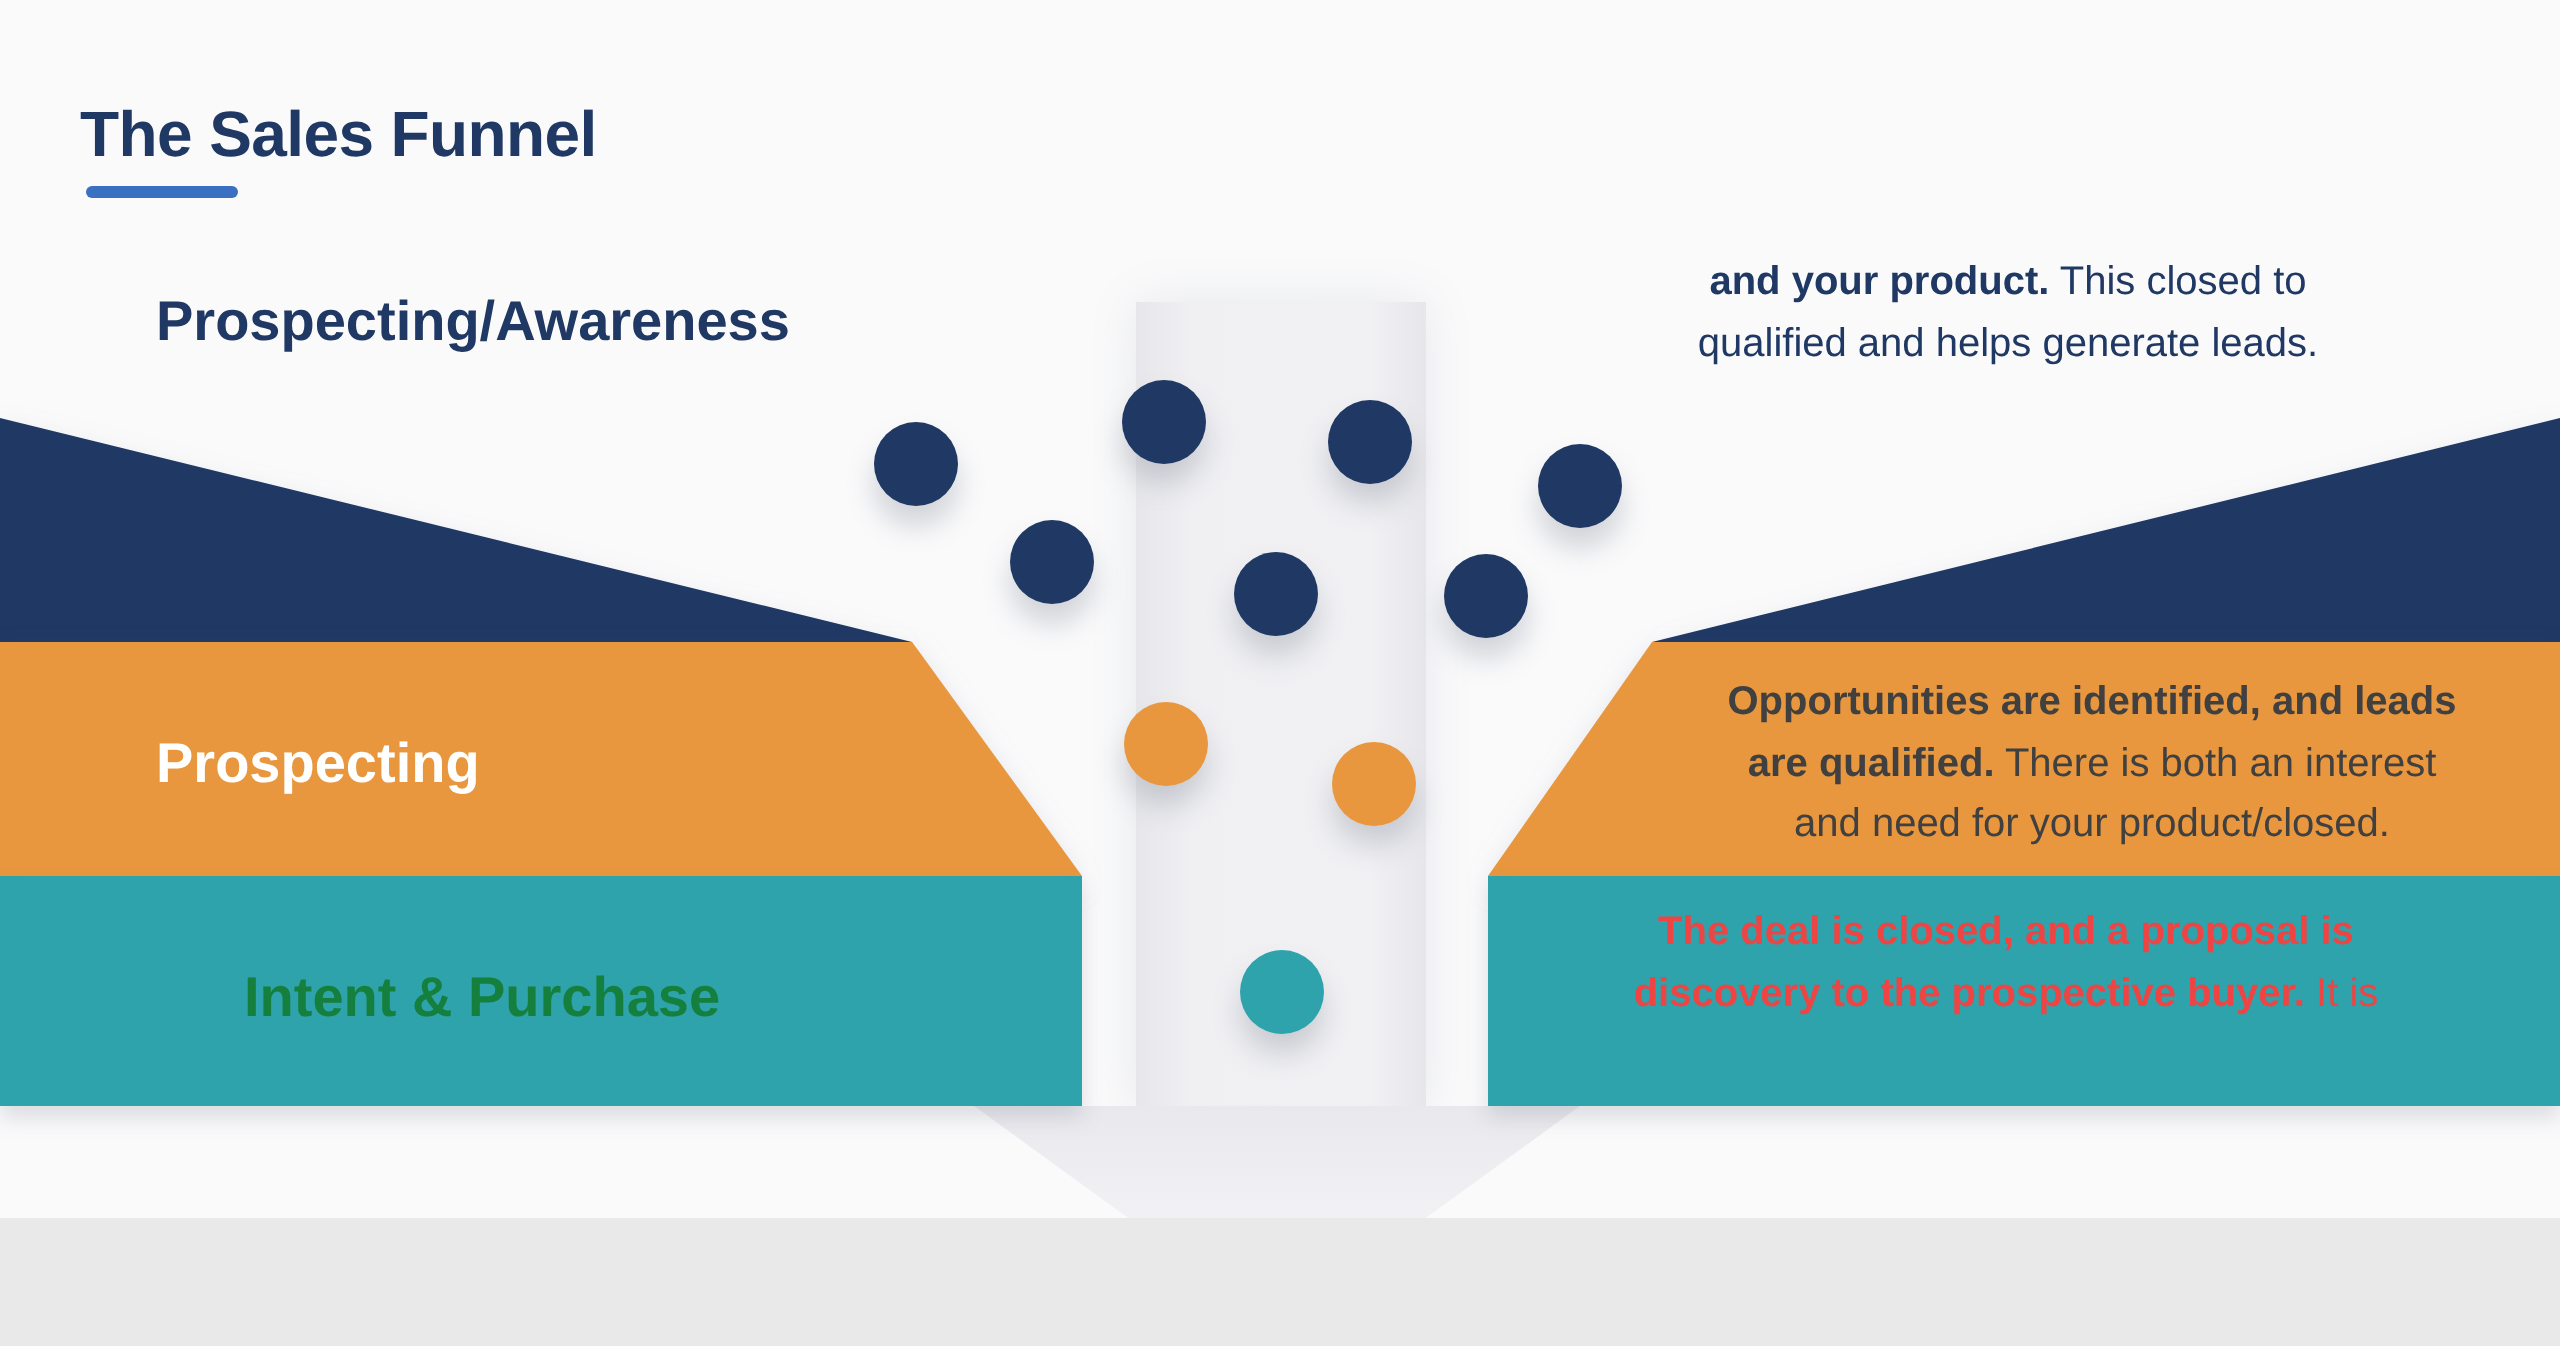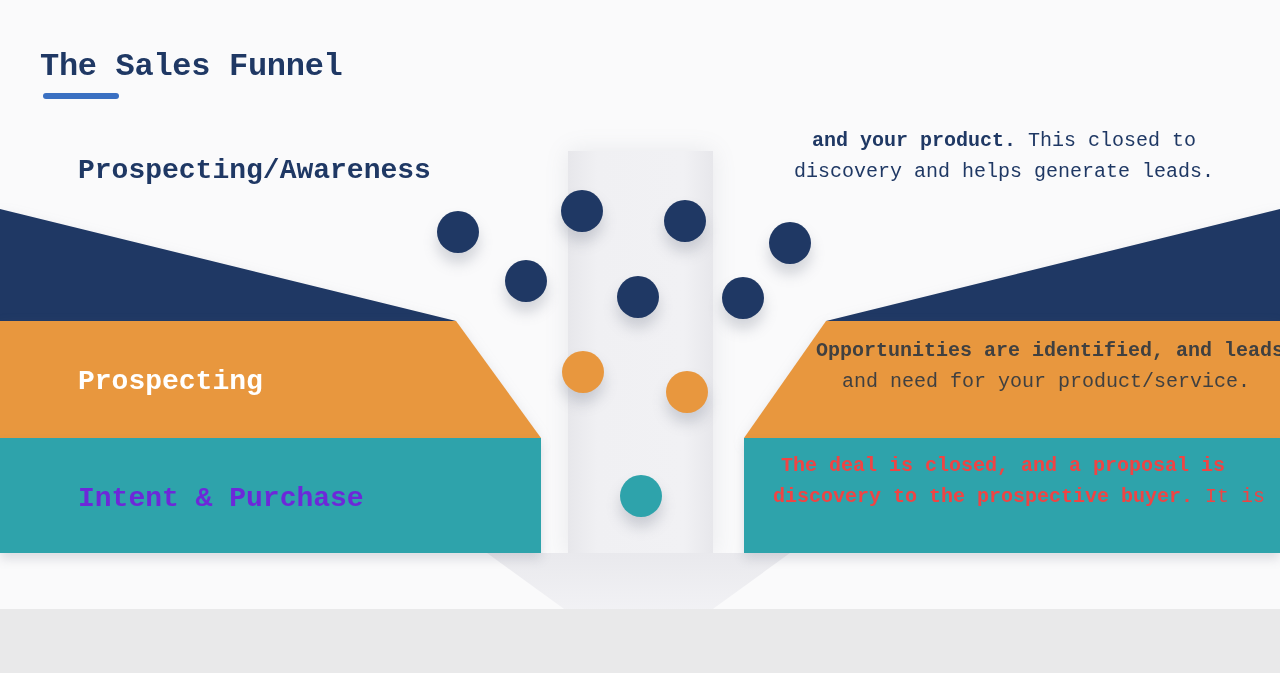--- a/index.html
+++ b/index.html
@@ -3,21 +3,21 @@
 <meta charset="utf-8">
 <style>
   html,body{margin:0;padding:0;background:#e9e9ea;}
   *{box-sizing:border-box;}
   .stage{
     position:relative;
     width:1280px;height:609px;
     margin:0 auto;
     overflow:hidden;
     background:var(--bg,#FBFBFC);
-    font-family:Liberation Mono, monospace;
+    font-family:Liberation Sans, sans-serif;
   }
   
   .page-title{
     position:absolute;left:40px;top:48px;
     font-size:32px;font-weight:700;line-height:38px;
     color:var(--navy);letter-spacing:-0.3px;
   }
   .title-underline{
     position:absolute;left:43px;top:93px;
     width:76px;height:6px;border-radius:3px;
@@ -47,23 +47,23 @@
   .wrap-orange-right>.shape{background:var(--orange);clip-path:polygon(15.3% 0,100% 0,100% 100%,0 100%);}
   .band-teal{position:absolute;top:438px;height:115px;background:var(--teal);
     box-shadow:0 6px 10px rgba(105,110,130,0.20);}
   .band-teal-left{left:0;width:541px;}
   .band-teal-right{left:744px;width:536px;}
   
   .stage-label{
     position:absolute;left:78px;
     font-size:28px;font-weight:700;line-height:34px;white-space:nowrap;
   }
-  .stage-label.l1{top:154px;color:var(--navy);}
+  .stage-label.l1{top:144px;color:var(--navy);}
   .stage-label.l2{top:365px;color:#fff;}
-  .stage-label.l3{top:482px;color:#6d28d9;}
+  .stage-label.l3{top:482px;color:#15803d;margin-left:44px;}
   
   .desc{
     position:absolute;width:460px;
     font-size:20px;line-height:30.5px;text-align:center;
   }
   .desc .line{white-space:nowrap;}
   .desc .b{font-weight:700;}
   .desc-0{left:774px;top:126px;color:var(--navy);}
   .desc-1{left:816px;top:336px;color:#404040;}
   .desc-2{left:773px;top:451px;color:#ef4444;}
@@ -111,24 +111,25 @@
 
   <div class="page-title">The Sales Funnel</div>
   <div class="title-underline"></div>
 
   <div class="stage-label l1">Prospecting/Awareness</div>
   <div class="stage-label l2">Prospecting</div>
   <div class="stage-label l3">Intent &amp; Purchase</div>
 
   <div class="desc desc-0">
       <div class="line"><span class="b">and your product.</span><span> This closed to</span></div>
-      <div class="line"><span>discovery and helps generate leads.</span></div>
+      <div class="line"><span>qualified and helps generate leads.</span></div>
     </div>
   <div class="desc desc-1">
       <div class="line"><span class="b">Opportunities are identified, and leads</span></div>
-      <div class="line"><span>and need for your product/service.</span></div>
+      <div class="line"><span class="b">are qualified.</span><span> There is both an interest</span></div>
+      <div class="line"><span>and need for your product/closed.</span></div>
     </div>
   <div class="desc desc-2">
       <div class="line"><span class="b">The deal is closed, and a proposal is</span></div>
       <div class="line"><span class="b">discovery to the prospective buyer.</span><span> It is</span></div>
     </div>
 
 </div>
 
 </body></html>

